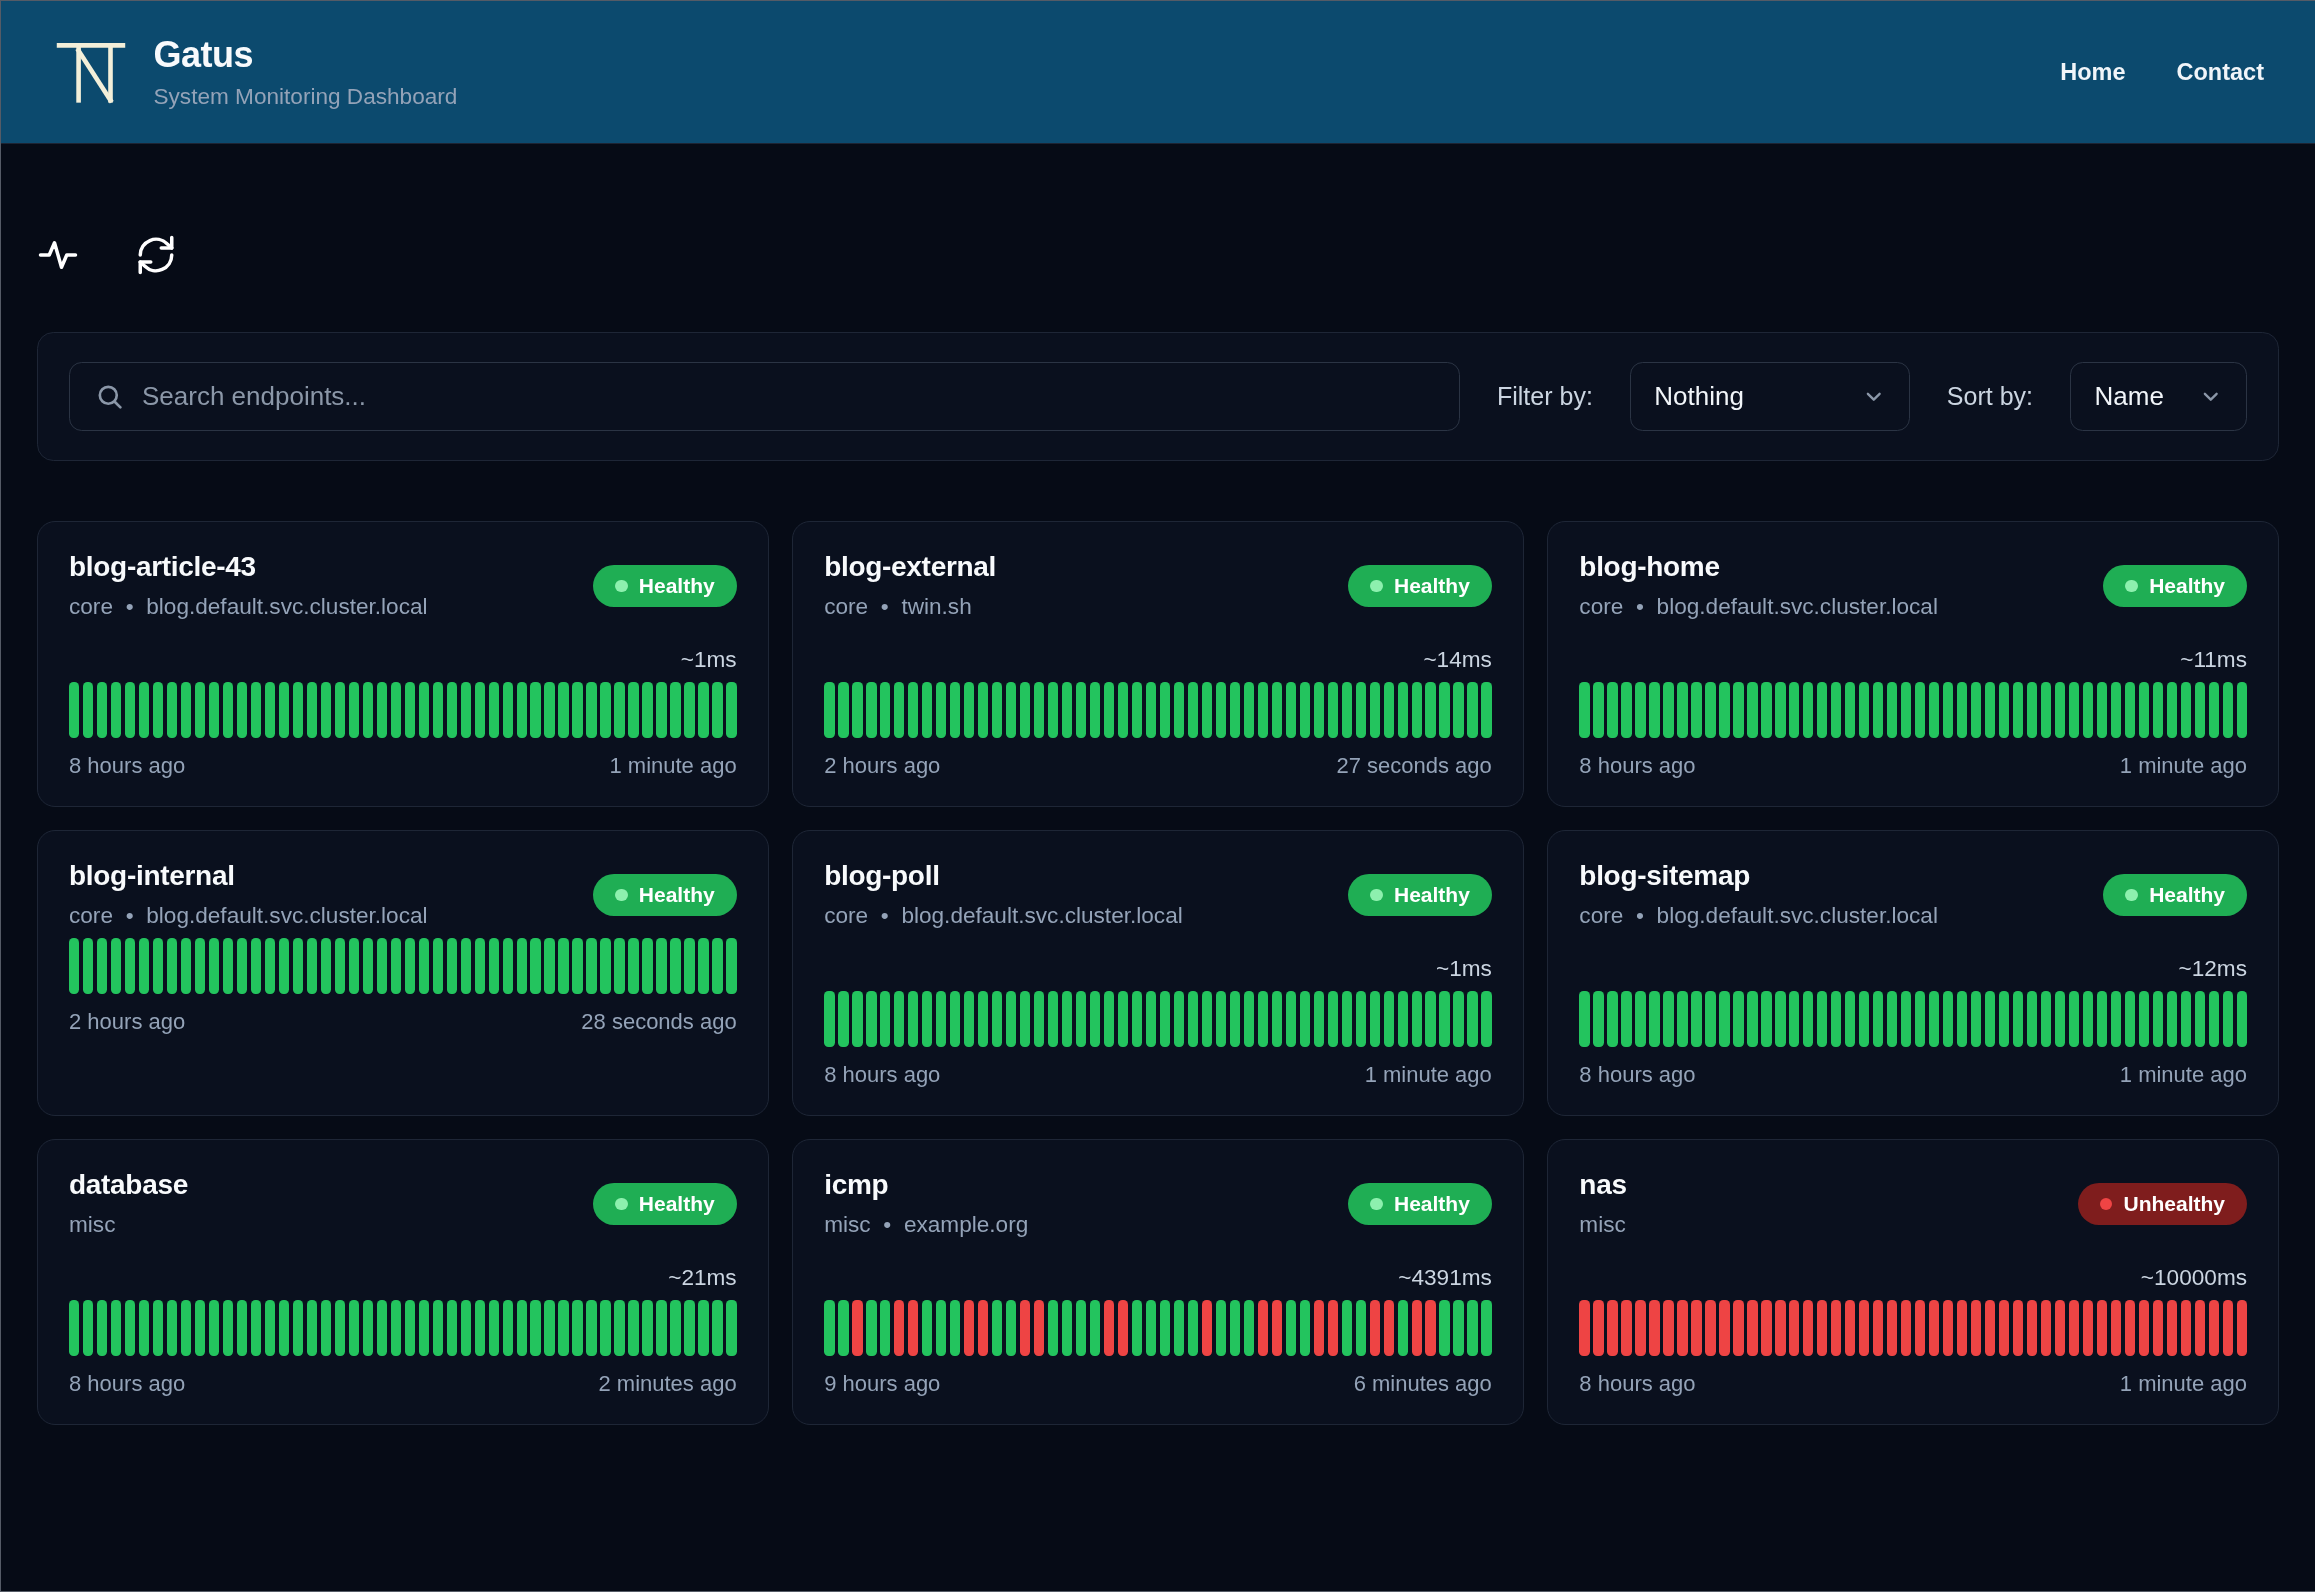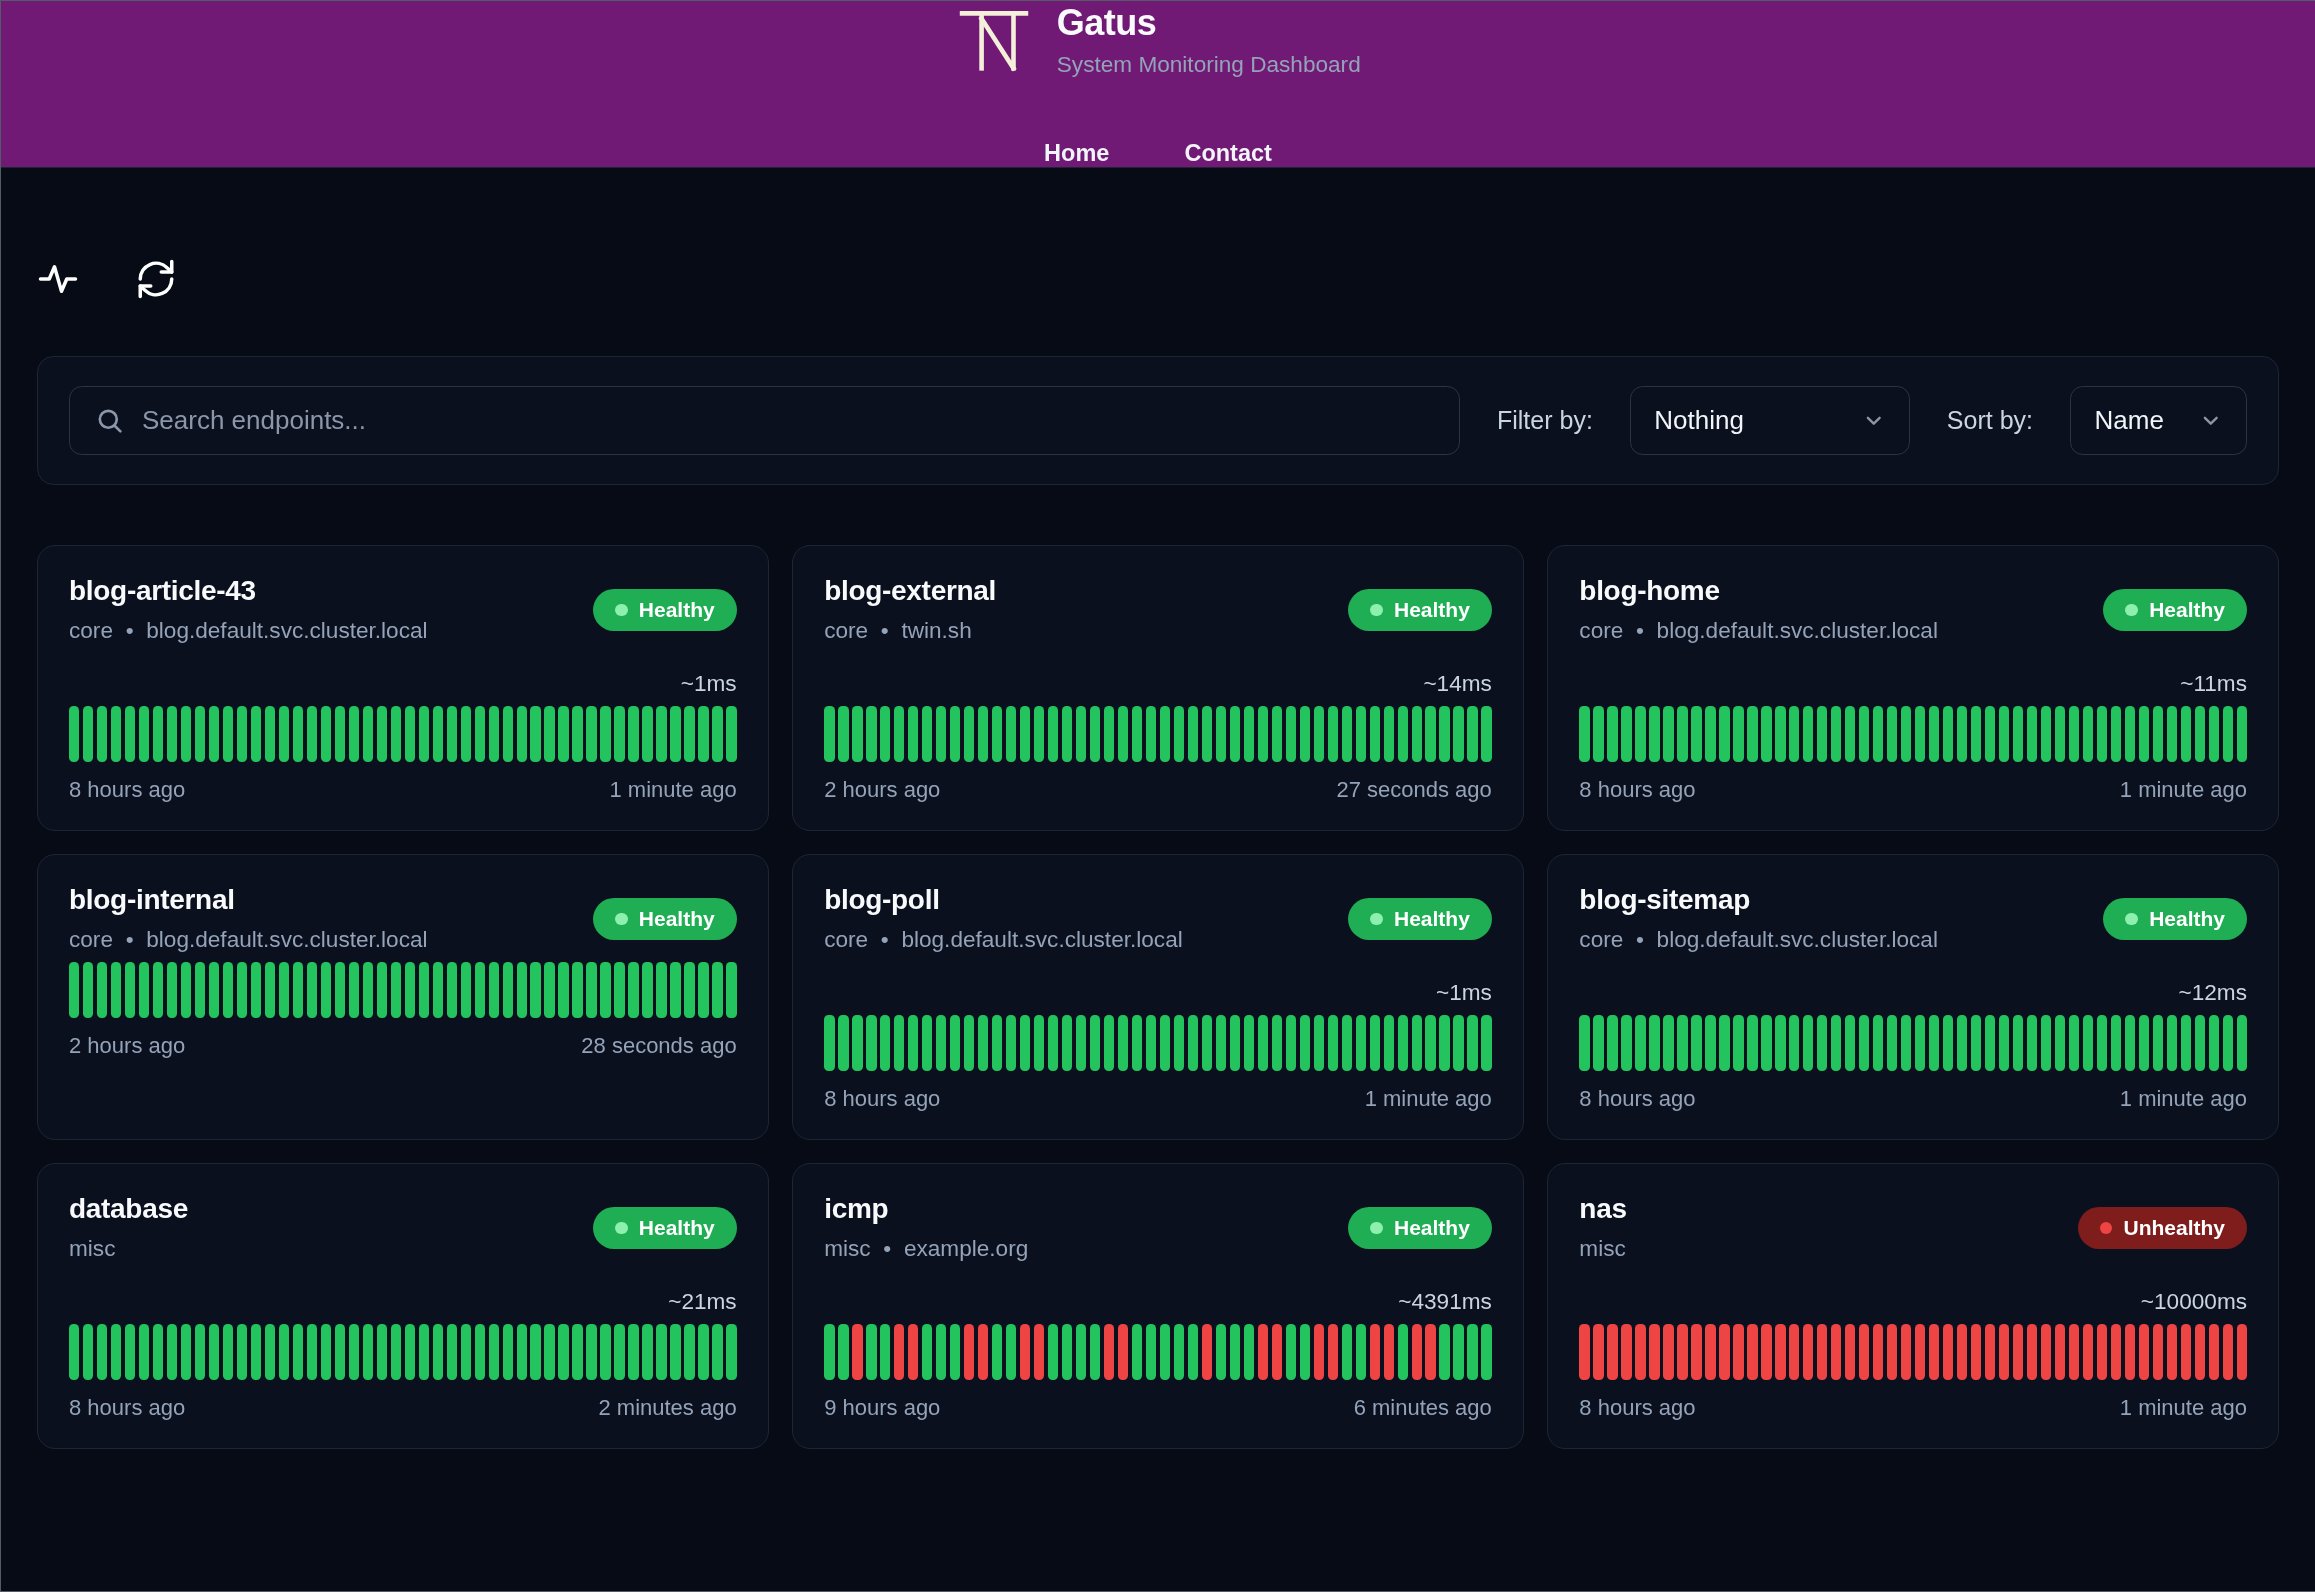--- a/index.html
+++ b/index.html
@@ -6,34 +6,33 @@
   html, body { width: 2316px; height: 1592px; overflow: hidden; }
   body {
     background: #060b16;
     color: #f8fafc;
     font-family: "Liberation Sans", sans-serif;
     border: 1.8px solid #555b66;
   }
 
   
   .header {
-    height: 167px;
+    height: 143px;
     display: flex;
     align-items: center;
     justify-content: space-between;
     padding: 0 51px;
-    background: #701a75;
+    background: #0c4a6e;
     border-bottom: 0.9px solid #1d2433;
-    flex-direction: column;
   }
   .brand { display: flex; align-items: center; gap: 23.5px; }
   .logo-box { width: 78px; height: 78px; display: flex; align-items: center; justify-content: center; }
   .brand-text .brand-title { font-size: 36px; font-weight: 700; letter-spacing: -0.5px; }
   .brand-text .brand-subtitle { font-size: 22.6px; color: #94a3b8; margin-top: 7.2px; }
-  .nav { display: flex; align-items: center; gap: 75px; }
+  .nav { display: flex; align-items: center; gap: 51px; }
   .nav a { color: #f1f5f9; text-decoration: none; font-size: 23.5px; font-weight: 600; cursor: pointer; }
 
   
   .main { padding: 0 36px; }
   .page-head { display: flex; align-items: flex-start; justify-content: space-between; margin-top: 56px; }
   .page-title { font-size: 63px; font-weight: 700; letter-spacing: -1.8px; }
   .page-subtitle { font-size: 26px; color: #9aa6b8; margin-top: 20px; }
   .head-actions { display: flex; align-items: center; gap: 56px; margin-top: 34px; margin-right: 16.3px; }
   .icon-btn { background: none; border: none; cursor: pointer; padding: 0; display: flex; }
   .icon-btn svg { width: 42px; height: 42px; stroke: #ffffff; stroke-width: 2; fill: none; stroke-linecap: round; stroke-linejoin: round; }

